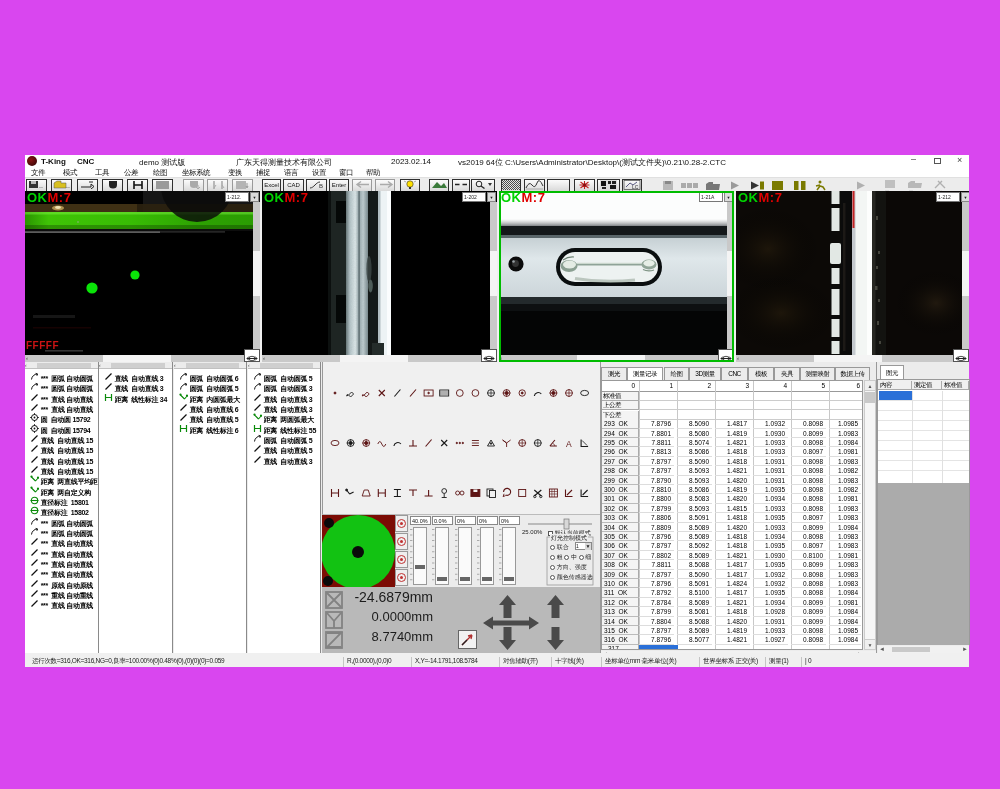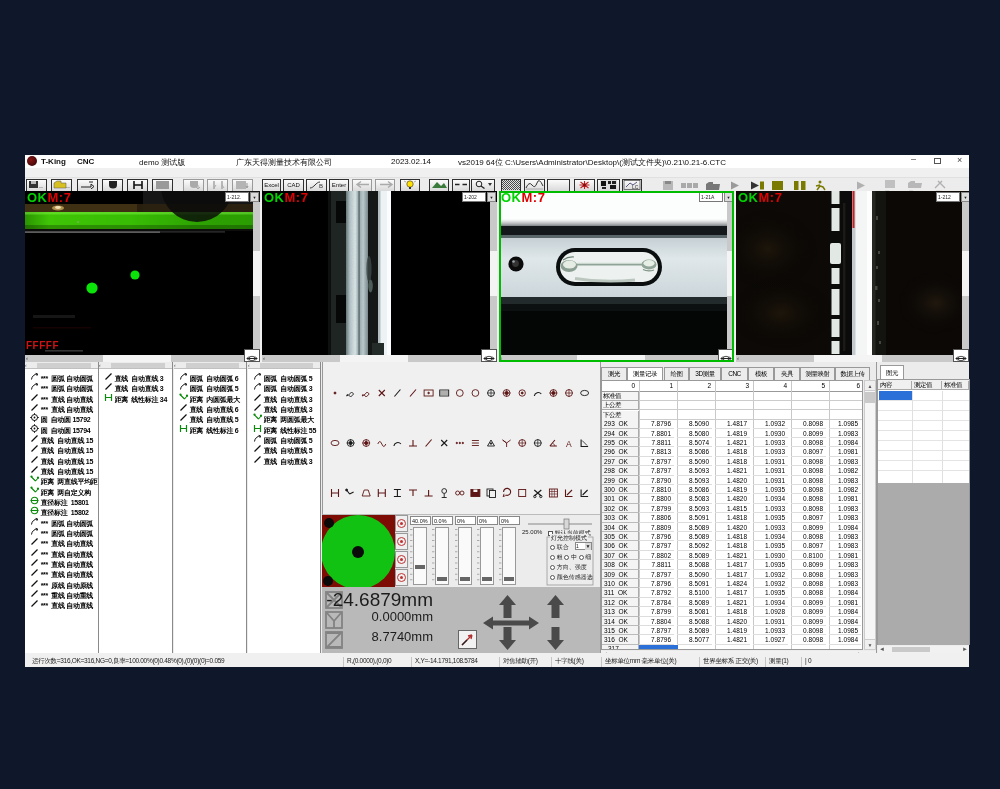--- a/index.html
+++ b/index.html
@@ -1,16 +1,16 @@
 <!DOCTYPE html>
 <html><head><meta charset="utf-8">
 <style>
 html,body{margin:0;padding:0;background:#fff;}
 *{box-sizing:border-box;}
-#page{position:relative;width:1000px;height:789px;background:#0f172a;overflow:hidden;font-family:"Liberation Sans",sans-serif;}
+#page{position:relative;width:1000px;height:789px;background:#d946ef;overflow:hidden;font-family:"Liberation Sans",sans-serif;}
 #win{position:absolute;left:25px;top:155px;width:944px;height:512px;background:#f0f0f0;}
 .abs{position:absolute;}
 #title{left:0;top:0;width:944px;height:13px;background:#fff;font-size:8px;color:#111;white-space:nowrap;}
 #title span{position:absolute;top:2px;}
 #menu{left:0;top:13px;width:944px;height:9px;background:#fff;font-size:7.5px;color:#111;}
 #menu span{position:absolute;top:0px;letter-spacing:-0.5px;}
 #toolbar{left:0;top:22px;width:944px;height:15px;background:#ececec;border-top:1px solid #e0e0e0;}
 .tbtn{position:absolute;top:1px;height:13px;background:linear-gradient(#fbfbfb,#d9d9d9);border:1px solid #2f2f2f;font-size:6px;color:#111;text-align:center;line-height:11px;overflow:hidden;white-space:nowrap;}
 .tbtn.gray{border-color:#9a9a9a;color:#999;}
 .tflat{position:absolute;top:2px;height:12px;font-size:8px;text-align:center;line-height:12px;overflow:hidden;white-space:nowrap;}
@@ -38,25 +38,39 @@
 <div id="page">
 <div id="win">
 <div class="abs" id="title">
  <span style="left:2px;top:1px;width:10px;height:10px;background:radial-gradient(circle at 40% 40%,#8a1515,#2a0505);border-radius:50%;"></span>
  <span style="left:16px;font-weight:bold;">T-King</span>
  <span style="left:52px;font-weight:bold;">CNC</span>
  <span style="left:114px;">demo 测试版</span>
  <span style="left:211px;">广东天得测量技术有限公司</span>
  <span style="left:366px;">2023.02.14</span>
  <span style="left:433px;">vs2019 64位</span>
- <span style="left:480px;">C:\Users\Administrator\Desktop\(测试文件夹)\0.21\0.21-6.CTC</span>
+ <span style="left:480px;">C:\Users\Administrator\Desktop\(测试文件夹)\0.21\0.28-2.CTC</span>
  <span style="left:886px;top:-1px;color:#444;font-size:9px;">–</span>
  <span style="left:909px;top:3px;width:7px;height:6px;border:1px solid #555;"></span>
  <span style="left:932px;top:0px;color:#444;font-size:9px;">×</span>
 </div>
+<div class="abs" id="menu">
+        <span style="left:6px;">文件</span>
+        <span style="left:38px;">模式</span>
+        <span style="left:70px;">工具</span>
+        <span style="left:99px;">公差</span>
+        <span style="left:128px;">绘图</span>
+        <span style="left:157px;">坐标系统</span>
+        <span style="left:203px;">变换</span>
+        <span style="left:231px;">捕捉</span>
+        <span style="left:259px;">语言</span>
+        <span style="left:287px;">设置</span>
+        <span style="left:314px;">窗口</span>
+        <span style="left:341px;">帮助</span>
+      </div>
 <div class="abs" id="toolbar">
         <div class="tbtn " style="left:1px;width:21px;"><svg width="18" height="9">
             <rect x="1" y="1" width="9" height="7" fill="#333"></rect>
             <rect x="3" y="1" width="5" height="3" fill="#bbb"></rect>
             <text x="11" y="8" font-size="7" fill="#333">..</text>
           </svg></div>
         <div class="tbtn " style="left:26px;width:21px;"><svg width="18" height="9">
             <path d="M1,3 l3,-2 l4,0 l0,2 l5,0 l0,5 l-12,0 z" fill="#d8c020" stroke="#555" stroke-width="0.5"></path>
             <text x="13" y="8" font-size="7" fill="#333">..</text>
           </svg></div>
@@ -873,21 +887,21 @@
               <path d="M5,46 h14 l-14,14 h14"></path>
   </g>
   <g fill="#4a4a4a">
    <path d="M171,33.5 h36 v-4 l10,6.5 l-10,6.5 v-4 h-36 v4 l-10,-6.5 l10,-6.5 z"></path>
    <path d="M181.5,31 v-13 h-4.5 l8.5,-10 l8.5,10 h-4.5 v13 z"></path>
    <path d="M181.5,40 v13 h-4.5 l8.5,10 l8.5,-10 h-4.5 v-13 z"></path>
    <path d="M229.5,31 v-13 h-4.5 l8.5,-10 l8.5,10 h-4.5 v13 z"></path>
    <path d="M229.5,40 v13 h-4.5 l8.5,10 l8.5,-10 h-4.5 v-13 z"></path>
   </g>
  </svg>
- <div style="position:absolute;left:0px;top:2px;width:111px;text-align:right;font-size:19px;color:#1c1c1c;">-24.6879mm</div>
+ <div style="position:absolute;left:0px;top:2px;width:111px;text-align:right;font-size:14px;color:#1c1c1c;">-24.6879mm</div>
  <div style="position:absolute;left:0px;top:22px;width:111px;text-align:right;font-size:13px;color:#1c1c1c;">0.0000mm</div>
  <div style="position:absolute;left:0px;top:42px;width:111px;text-align:right;font-size:13px;color:#1c1c1c;">8.7740mm</div>
  <div style="position:absolute;left:136px;top:43px;width:19px;height:19px;background:#f2f2f2;border:1px solid #666;"><svg width="17" height="17">
               <path d="M3,14 L13,4 m0,0 l-4,1 m4,-1 l-1,4" stroke="#b03030" stroke-width="1.3" fill="none"></path>
               <path d="M3,14 l5,-5" stroke="#222" stroke-width="1.3"></path>
             </svg></div>
 </div>
         <div class="abs" style="left:575px;top:0;width:276px;height:291px;background:#ececec;border-left:1px solid #999;">
           <div style="position:absolute;left:0;top:5px;width:276px;height:13px;font-size:6.5px;">
             <div style="position:absolute;left:0px;top:0;width:26px;height:13px;border:1px solid #999;border-bottom:none;background:#ececec;text-align:center;line-height:12px;letter-spacing:-0.5px;overflow:hidden;">测光</div>

